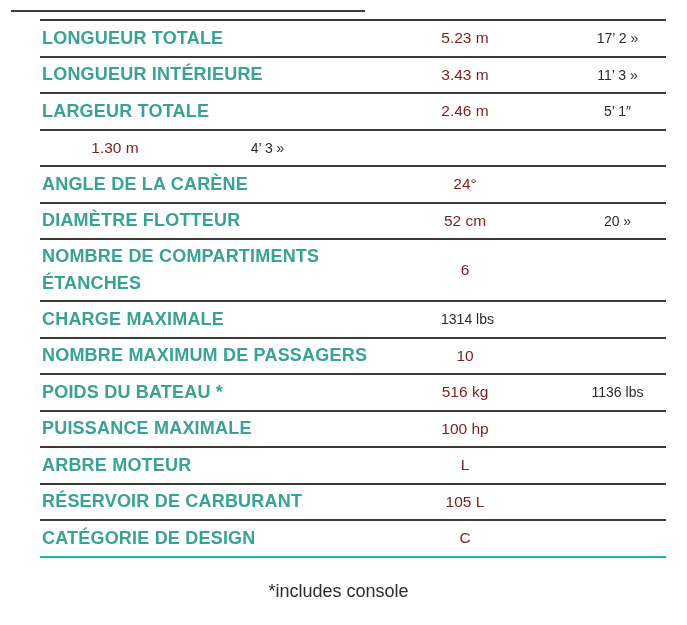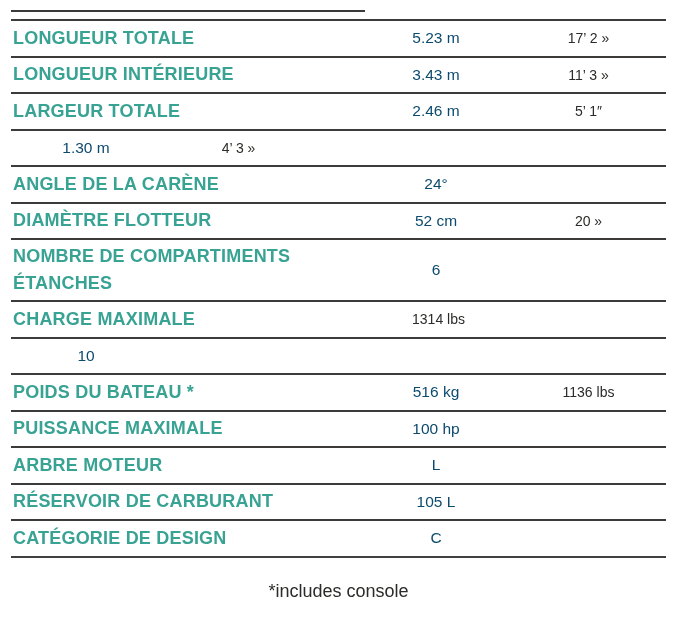--- a/index.html
+++ b/index.html
@@ -14,42 +14,43 @@
     width: 655px;
     margin: 10px 16px 0 11px;
   }
   .top-accent-line {
     width: 354px;
     height: 2px;
     background: #3c3b39;
     margin-bottom: 7px;
   }
   .rows {
-    border-bottom: 2px solid #404040;
+    border-bottom: 2px solid #14b8a6;
+    margin-left: 29px;
   }
   .row {
     display: flex;
     align-items: center;
     min-height: 36.5px;
     border-top: 2px solid #3c3b39;
     padding: 3px 0;
   }
   .label {
     flex: 0 0 350px;
     padding-left: 2px;
     color: #38a293;
     font-weight: bold;
     font-size: 18px;
     line-height: 1.5;
     letter-spacing: 0.2px;
   }
   .metric {
     flex: 0 0 150px;
     text-align: center;
-    color: #0c4a6e;
+    color: #7f1d1d;
     font-size: 15.5px;
   }
   .imperial {
     flex: 0 0 155px;
     text-align: center;
     color: #2c2b29;
     font-size: 14px;
   }
   .footnote {
     margin-top: 23px;
@@ -107,20 +108,21 @@
         <div class="metric">6</div>
         <div class="imperial"></div>
       </div>
 
       <div class="row">
         <div class="label">CHARGE MAXIMALE</div>
         <div class="imperial">1314 lbs</div>
       </div>
 
       <div class="row">
+        <div class="label">NOMBRE MAXIMUM DE PASSAGERS</div>
         <div class="metric">10</div>
         <div class="imperial"></div>
       </div>
 
       <div class="row">
         <div class="label">POIDS DU BATEAU *</div>
         <div class="metric">516 kg</div>
         <div class="imperial">1136 lbs</div>
       </div>
 

